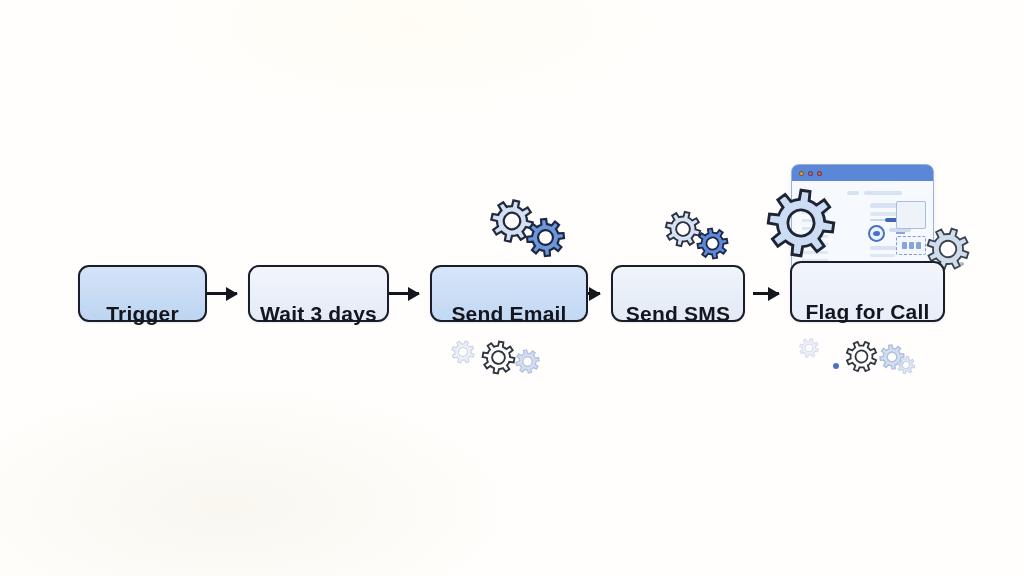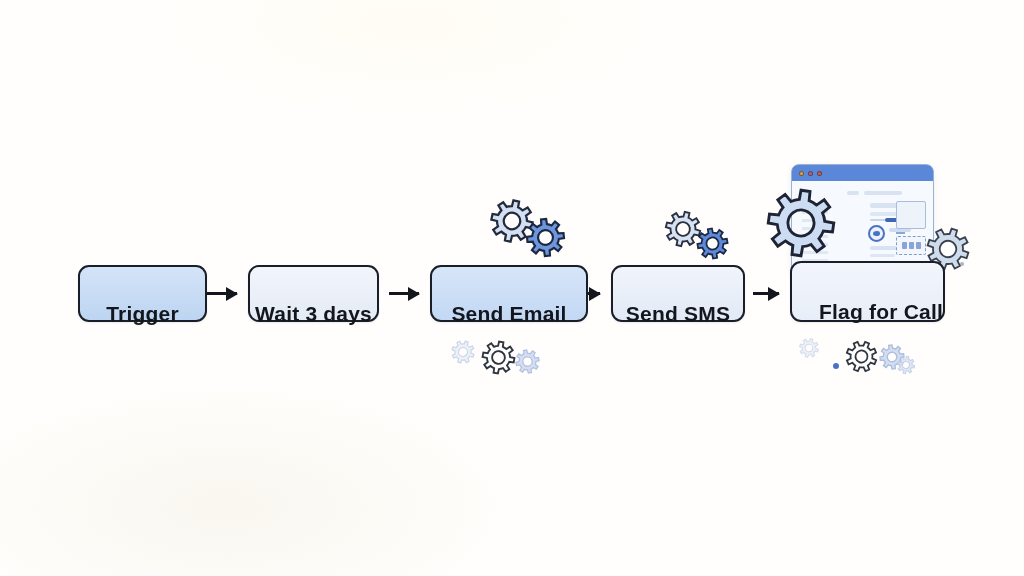--- a/index.html
+++ b/index.html
@@ -21,24 +21,24 @@
     display:flex; align-items:center; justify-content:center;
     box-shadow:0 1px 2px rgba(40,60,100,.10);
     z-index:5;
   }
   .node .lbl {
     font-weight:700; font-size:21px; color:#14161d; letter-spacing:.2px;
     white-space:nowrap;
     margin-top:40px;
   }
   .node-1 { left:78px;  width:129px; background:linear-gradient(180deg,#d4e3f8 0%,#bdd5f1 100%); }
-  .node-2 { left:248px; width:131px; background:linear-gradient(180deg,#f2f5fb 0%,#e4ebf6 100%); }
+  .node-2 { left:248px; width:141px; background:linear-gradient(180deg,#f2f5fb 0%,#e4ebf6 100%); }
   .node-3 { left:430px; width:158px; background:linear-gradient(180deg,#d7e5f8 0%,#c2d8f4 100%); }
   .node-4 { left:611px; width:134px; background:linear-gradient(180deg,#f0f4fb 0%,#e2eaf6 100%); }
-  .node-5 { left:790px; top:261px; width:155px; height:61px; background:linear-gradient(180deg,#f2f5fb 0%,#e8eef8 100%);justify-content:flex-end; }
+  .node-5 { left:790px; top:261px; width:155px; height:61px; background:linear-gradient(180deg,#f2f5fb 0%,#e8eef8 100%); }
 
   
   .arrow { position:absolute; top:292px; height:3px; background:#14161d; z-index:4; }
   .arrow::after {
     content:""; position:absolute; right:-1px; top:-5.5px;
     border-left:12px solid #14161d;
     border-top:7px solid transparent; border-bottom:7px solid transparent;
   }
   .arrow-1 { left:207px; width:30px; }
   .arrow-2 { left:389px; width:30px; }

